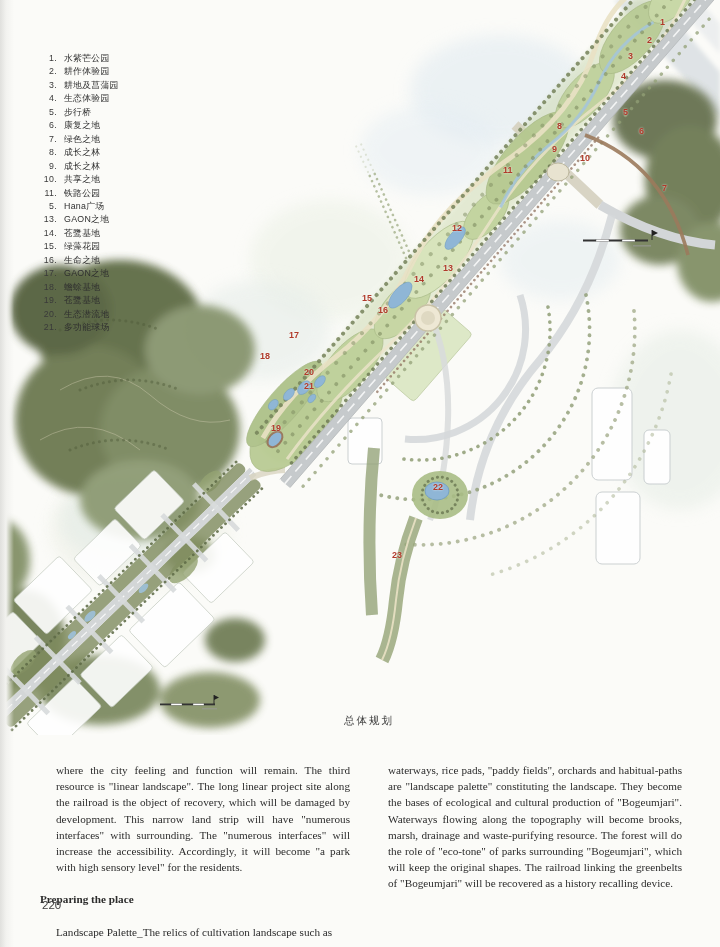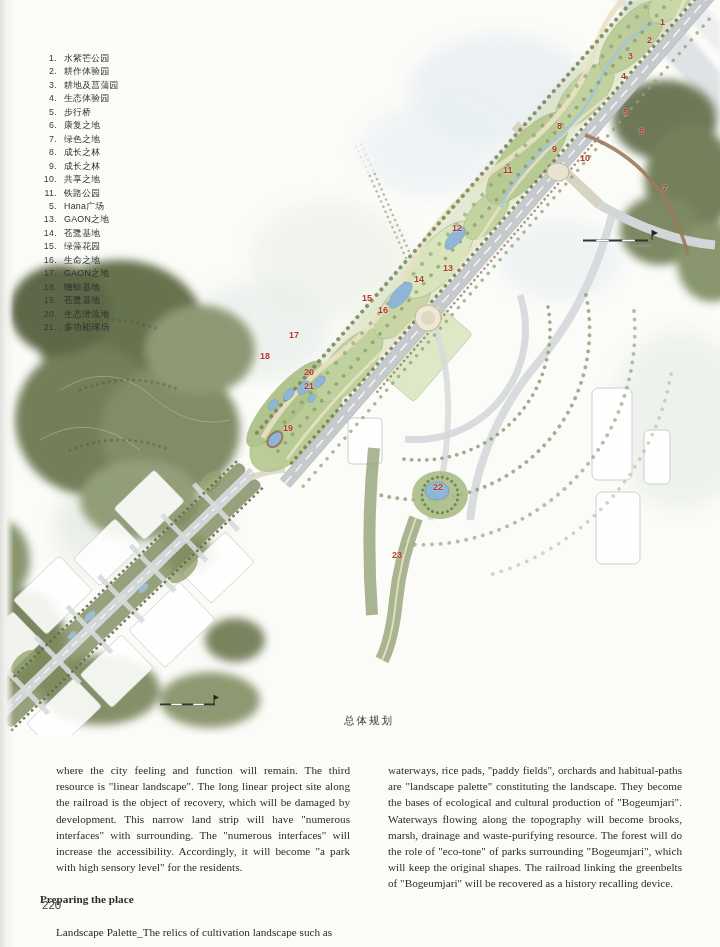--- a/index.html
+++ b/index.html
@@ -344,21 +344,21 @@
         <span class="map-label" style="left: 552px; top: 144px; color: rgb(176, 58, 42);">9</span>
         <span class="map-label" style="left: 580px; top: 153px; color: rgb(176, 58, 42);">10</span>
         <span class="map-label" style="left: 503px; top: 165px; color: rgb(176, 58, 42);">11</span>
         <span class="map-label" style="left: 452px; top: 223px; color: rgb(176, 58, 42);">12</span>
         <span class="map-label" style="left: 443px; top: 263px; color: rgb(176, 58, 42);">13</span>
         <span class="map-label" style="left: 414px; top: 274px; color: rgb(176, 58, 42);">14</span>
         <span class="map-label" style="left: 362px; top: 293px; color: rgb(176, 58, 42);">15</span>
         <span class="map-label" style="left: 378px; top: 305px; color: rgb(176, 58, 42);">16</span>
         <span class="map-label" style="left: 289px; top: 330px; color: rgb(176, 58, 42);">17</span>
         <span class="map-label" style="left: 260px; top: 351px; color: rgb(176, 58, 42);">18</span>
-        <span class="map-label" style="left: 271px; top: 423px; color: rgb(176, 58, 42); margin-left: 12px;">19</span>
+        <span class="map-label" style="left: 271px; top: 423px; color: rgb(176, 58, 42);">19</span>
         <span class="map-label" style="left: 304px; top: 367px; color: rgb(176, 58, 42);">20</span>
         <span class="map-label" style="left: 304px; top: 381px; color: rgb(176, 58, 42);">21</span>
         <span class="map-label" style="left: 433px; top: 482px; color: rgb(176, 58, 42);">22</span>
         <span class="map-label" style="left: 392px; top: 550px; color: rgb(176, 58, 42);">23</span>
       </div>
   </div>
 
   <div class="caption">总体规划</div>
 
   <div class="col col-left">

